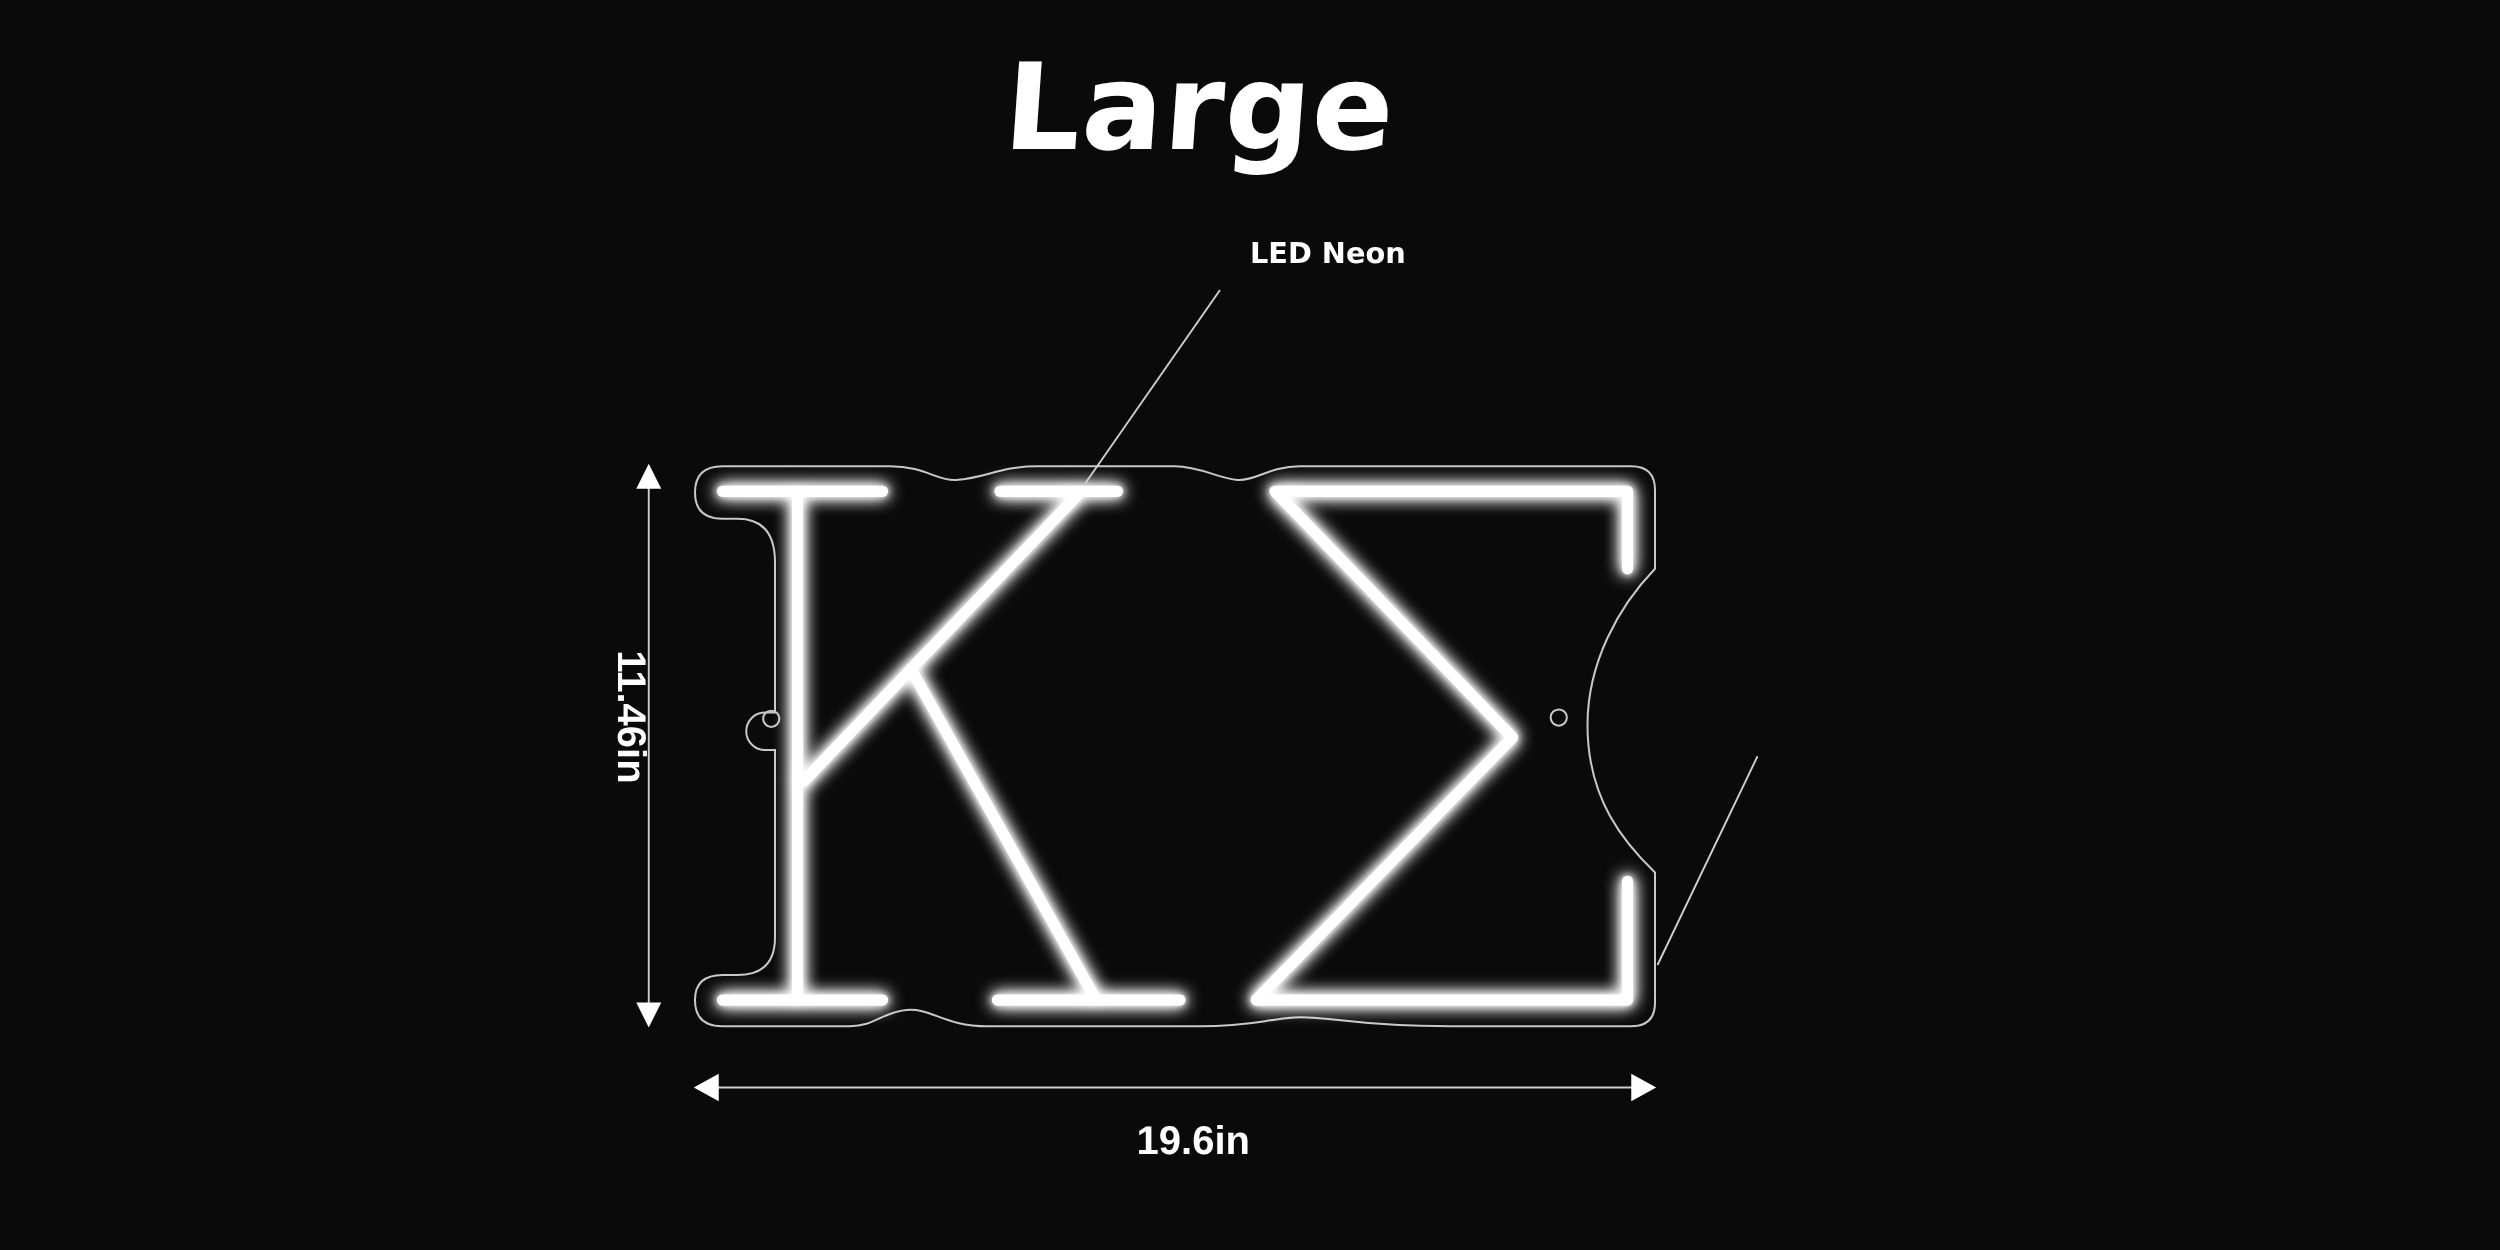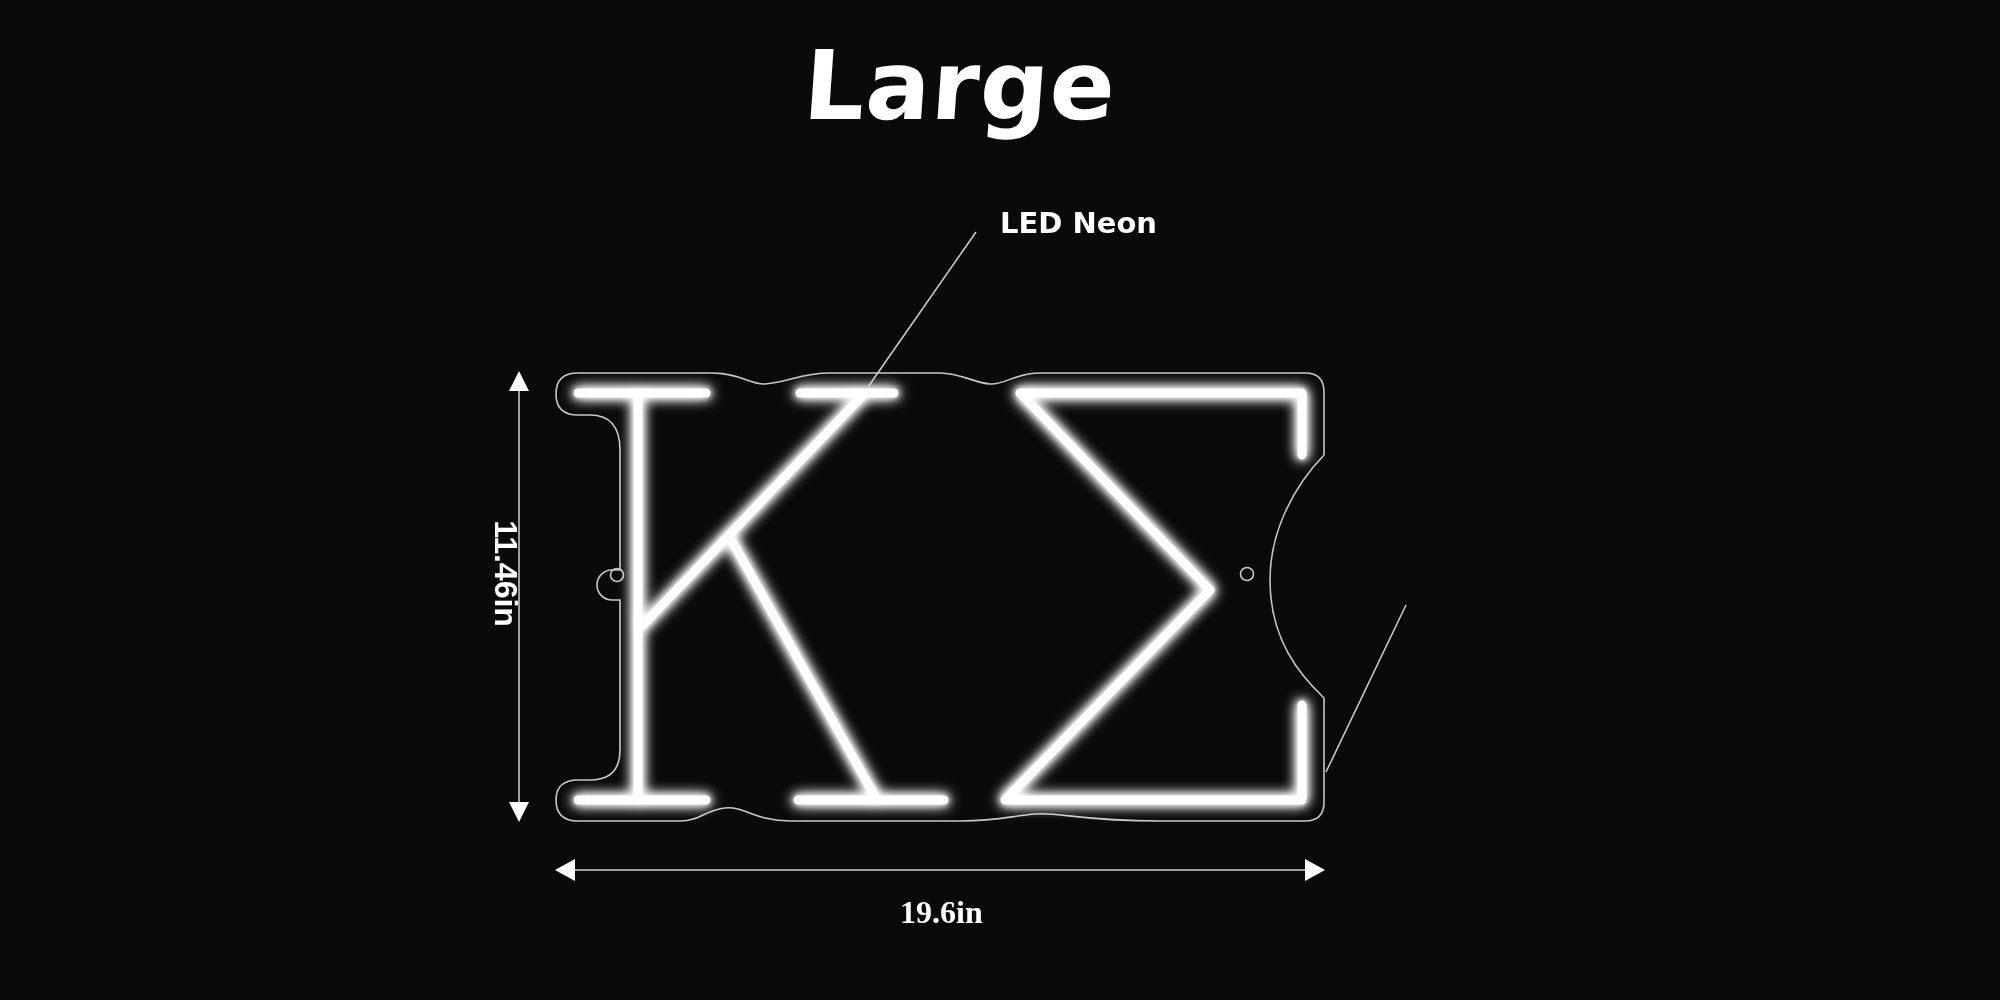--- a/index.html
+++ b/index.html
@@ -35,36 +35,36 @@
       transform: skewX(-4deg);
     }
     .label {
       position: absolute;
       font-family: "DejaVu Sans", sans-serif;
       font-weight: bold;
       color: #ffffff;
     }
     .led-label {
       left: 1000px;
-      top: 206px;
-      font-size: 29px;
+      top: 190px;
+      font-size: 23px;
     }
     .acrylic-label {
       left: 1418px;
       top: 578px;
       font-size: 25px;
       line-height: 33px;
     }
     .dim-width {
       position: absolute;
       left: 900px;
       top: 894px;
       width: 100px;
-      text-align: left;
-      font-family: Liberation Serif, serif;
+      text-align: right;
+      font-family: Liberation Sans, sans-serif;
       font-weight: bold;
       font-size: 32px;
       color: #ffffff;
     }
     .dim-height {
       position: absolute;
       left: 420px;
       top: 555px;
       width: 170px;
       text-align: center;

